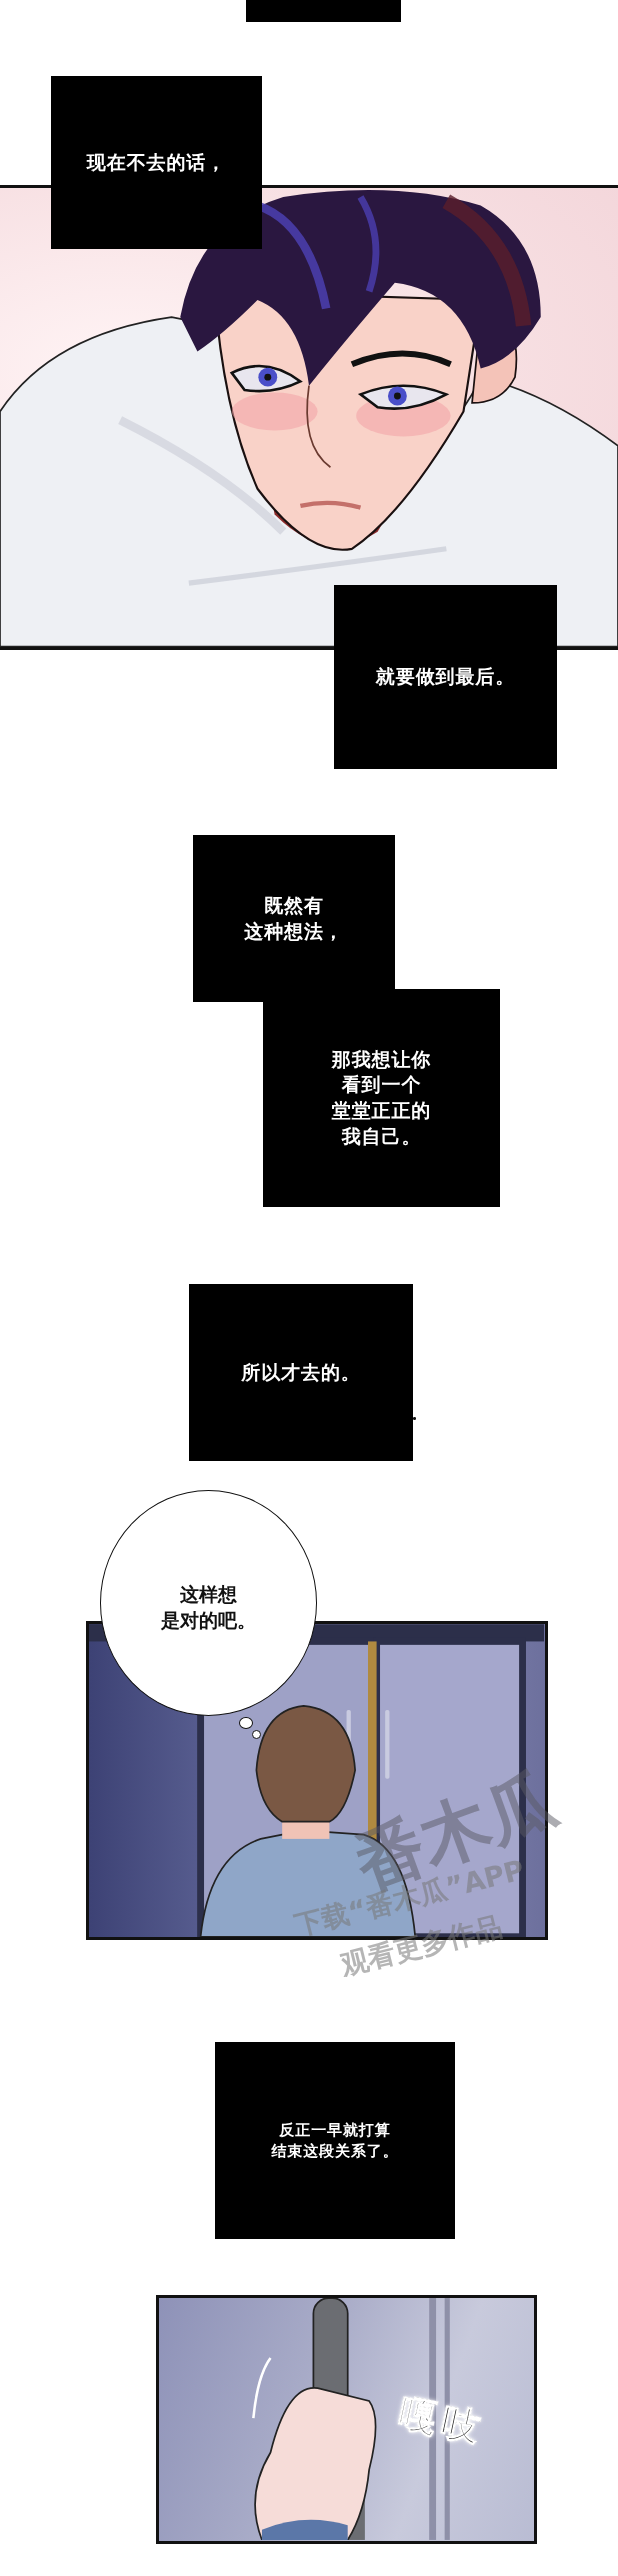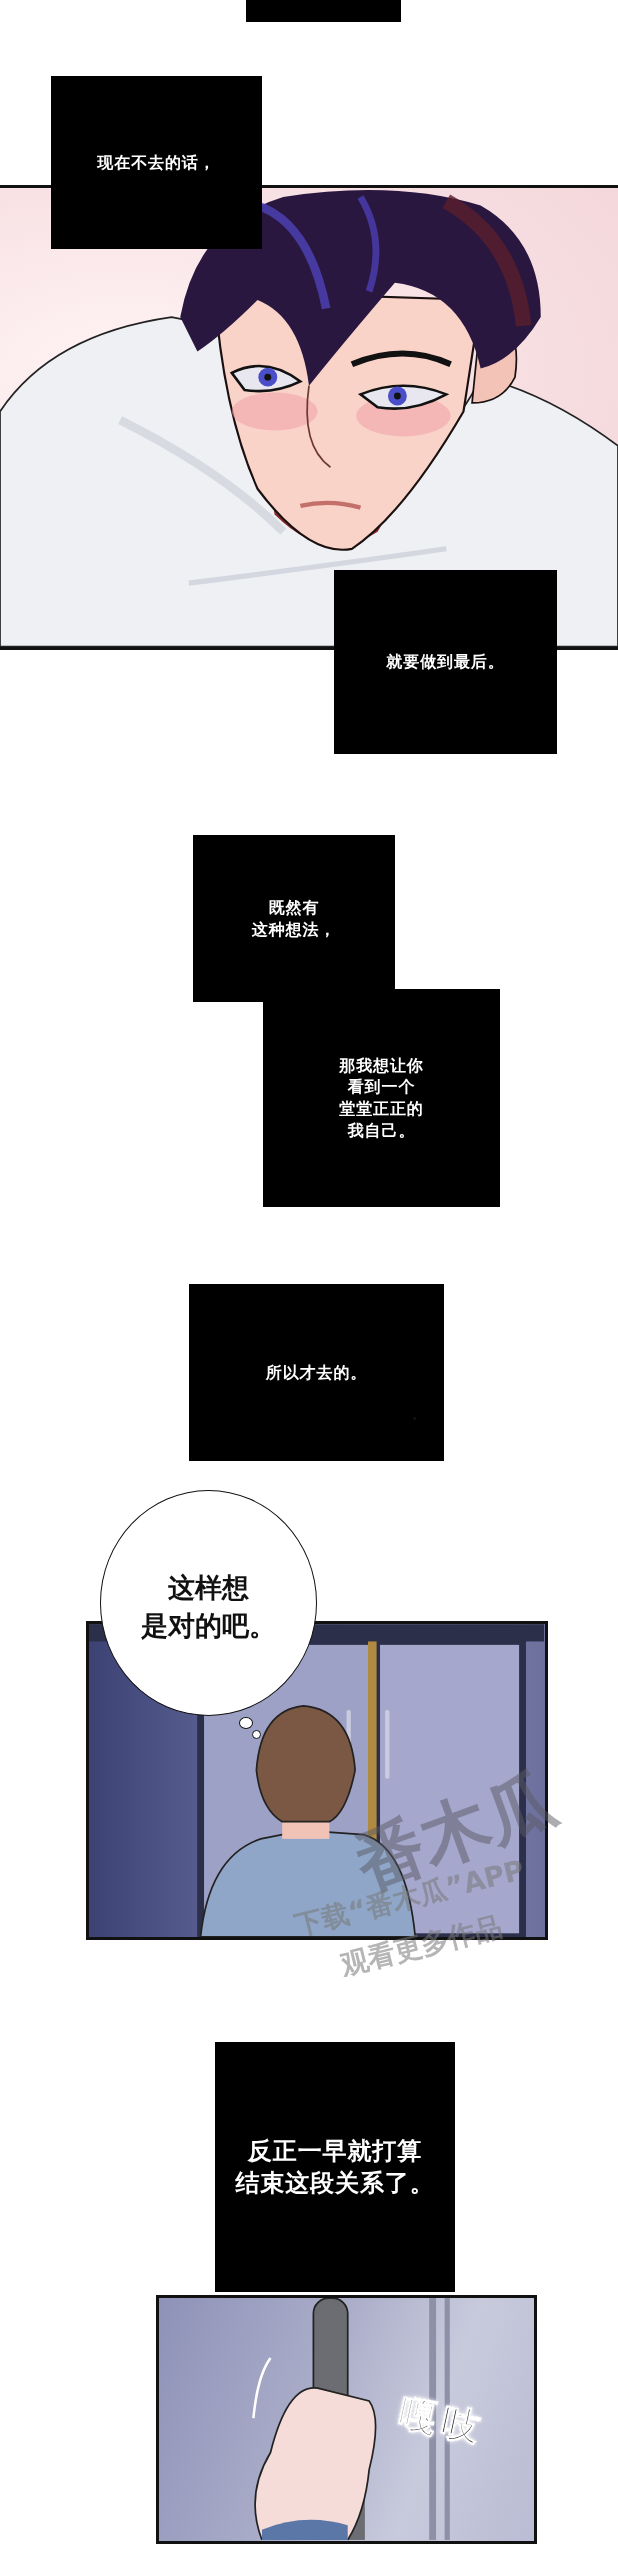--- a/index.html
+++ b/index.html
@@ -1,27 +1,27 @@
 <!DOCTYPE html>
 <html style="font-size:13.7px"><head>
 <meta charset="utf-8">
 <style>
   html, body { margin: 0; padding: 0; background: #ffffff; }
   body { width: 618px; height: 2576px; position: relative; overflow: hidden;
          font-family: "DejaVu Sans", "Liberation Sans", sans-serif; }
   .abs { position: absolute; }
   .caption { position: absolute; background: #000; color: #fff; display: flex;
              align-items: center; justify-content: center; text-align: center;
-             font-size: 16px; font-weight: bold; line-height: 1.35; letter-spacing: 0.9px;
+             font-size: 19px; font-weight: bold; line-height: 1.35; letter-spacing: 0.9px;
              white-space: pre-line; box-sizing: border-box; }
   .panel { position: absolute; overflow: hidden; box-sizing: border-box; }
   .panel-border { border: 3.4px solid #111; }
   .bubble { position: absolute; background: #fff; border: 1.7px solid #111; border-radius: 50%;
             display: flex; align-items: center; justify-content: center; text-align: center;
-            color: #111; font-size: 27px; font-weight: bold; line-height: 1.4; white-space: pre-line; }
+            color: #111; font-size: 19px; font-weight: bold; line-height: 1.4; white-space: pre-line; }
   .thought-dot { position: absolute; background: #fff; border: 1.7px solid #111; border-radius: 50%; }
   .sfx { position: absolute; font-size: 38px; font-weight: 900; color: #111;
          -webkit-text-stroke: 0.9px #fff; text-shadow: 0 0 2.6px #fff, 0 0 5.2px #fff; transform: rotate(12deg); letter-spacing: 5.2px; }
   .watermark { position: absolute; color: rgba(120,120,120,0.55); font-weight: bold; transform: rotate(-14deg);
                white-space: nowrap; }
 </style>
 </head>
 <body>
 
 <div class="caption" style="left:246px; top:0; width:155px; height:22px;"></div>
@@ -57,31 +57,31 @@
 
     <path d="M210 150 Q230 40 330 10 Q460 -10 560 20 Q630 60 630 150 Q600 200 560 210 Q540 120 460 110 Q400 180 360 230 Q350 150 300 130 Q260 170 230 190 Z" fill="#2a1740"></path>
     <path d="M300 20 Q360 40 380 140" stroke="#4b3fb0" stroke-width="10" fill="none" opacity="0.85"></path>
     <path d="M420 10 Q450 60 430 120" stroke="#4b3fb0" stroke-width="8" fill="none" opacity="0.8"></path>
     <path d="M520 15 Q600 60 610 160" stroke="#5a1e2a" stroke-width="18" fill="none" opacity="0.8"></path>
   </svg>
 </div>
 
 <div class="caption" style="left:51px; top:76px; width:211px; height:173px;">现在不去的话，</div>
 
-<div class="caption" style="left:334px; top:570px; width:223px; height:184px;text-align:right;">就要做到最后。</div>
+<div class="caption" style="left:334px; top:585px; width:223px; height:184px;text-align:right;">就要做到最后。</div>
 
 <div class="caption" style="left:149px; top:835px; width:202px; height:167px;margin-left:44px;">既然有
 这种想法，</div>
 
 <div class="caption" style="left:263px; top:989px; width:237px; height:218px;">那我想让你
 看到一个
 堂堂正正的
 我自己。</div>
 
-<div class="caption" style="left:189px; top:1284px; width:255px; height:177px;">所以才去的。</div>
+<div class="caption" style="left:189px; top:1284px; width:224px; height:177px;">所以才去的。</div>
 
 <div class="abs" style="left:413px; top:1417px; width:2.6px; height:2.6px; background:#111; border-radius:50%;"></div>
 
 <div class="panel panel-border" style="left:86px; top:1621px; width:462px; height:319px;
             background: linear-gradient(90deg, #3d4275 0%, #5c6294 30%, #8b8fba 60%, #6d709d 100%);">
   <svg width="455" height="313" viewBox="0 0 530 364">
     <rect x="0" y="0" width="530" height="20" fill="#2c2f4a"></rect>
     <rect x="130" y="20" width="200" height="344" fill="#9ea1c6" stroke="#2c2f4a" stroke-width="8"></rect>
     <rect x="335" y="20" width="170" height="344" fill="#a5a7cc" stroke="#2c2f4a" stroke-width="8"></rect>
     <rect x="325" y="20" width="10" height="344" fill="#b08a40"></rect>
@@ -96,21 +96,21 @@
 
 <div class="bubble" style="left:100px; top:1490px; width:215px; height:215px; padding-top:8.6px;">这样想
 是对的吧。</div>
 <div class="thought-dot" style="left:239px; top:1717px; width:12px; height:10.3px;"></div>
 <div class="thought-dot" style="left:252px; top:1730px; width:6.9px; height:6.9px;"></div>
 
 <div class="watermark" style="left:352px; top:1786px; font-size:69px; color:rgba(90,90,100,0.5); transform:rotate(-20deg);">番木瓜</div>
 <div class="watermark" style="left:292px; top:1880px; font-size:27.5px;">下载“番木瓜”APP</div>
 <div class="watermark" style="left:339px; top:1928px; font-size:27.5px;">观看更多作品</div>
 
-<div class="caption" style="left:215px; top:2042px; width:240px; height:250px; font-size:24px;">反正一早就打算
+<div class="caption" style="left:215px; top:2042px; width:240px; height:197px; font-size:15px;">反正一早就打算
 结束这段关系了。</div>
 
 <div class="panel panel-border" style="left:156px; top:2295px; width:381px; height:249px;
             background: linear-gradient(110deg, #8e92b8 0%, #a9acc8 40%, #c8cadc 70%, #b9bcd3 100%);">
   <svg width="374" height="242" viewBox="0 0 436 282">
     <rect x="315" y="0" width="8" height="282" fill="#8e90a8"></rect>
     <rect x="333" y="0" width="6" height="282" fill="#8e90a8"></rect>
     <rect x="180" y="0" width="40" height="150" rx="18" fill="#6b6d72" stroke="#222" stroke-width="2"></rect>
     <rect x="200" y="200" width="40" height="82" fill="#6b6d72"></rect>
     <path d="M130 180 Q150 100 185 105 L245 120 Q260 140 245 200 Q240 250 220 282 L120 282 Q100 230 130 180 Z" fill="#f6dcd8" stroke="#222" stroke-width="2"></path>

